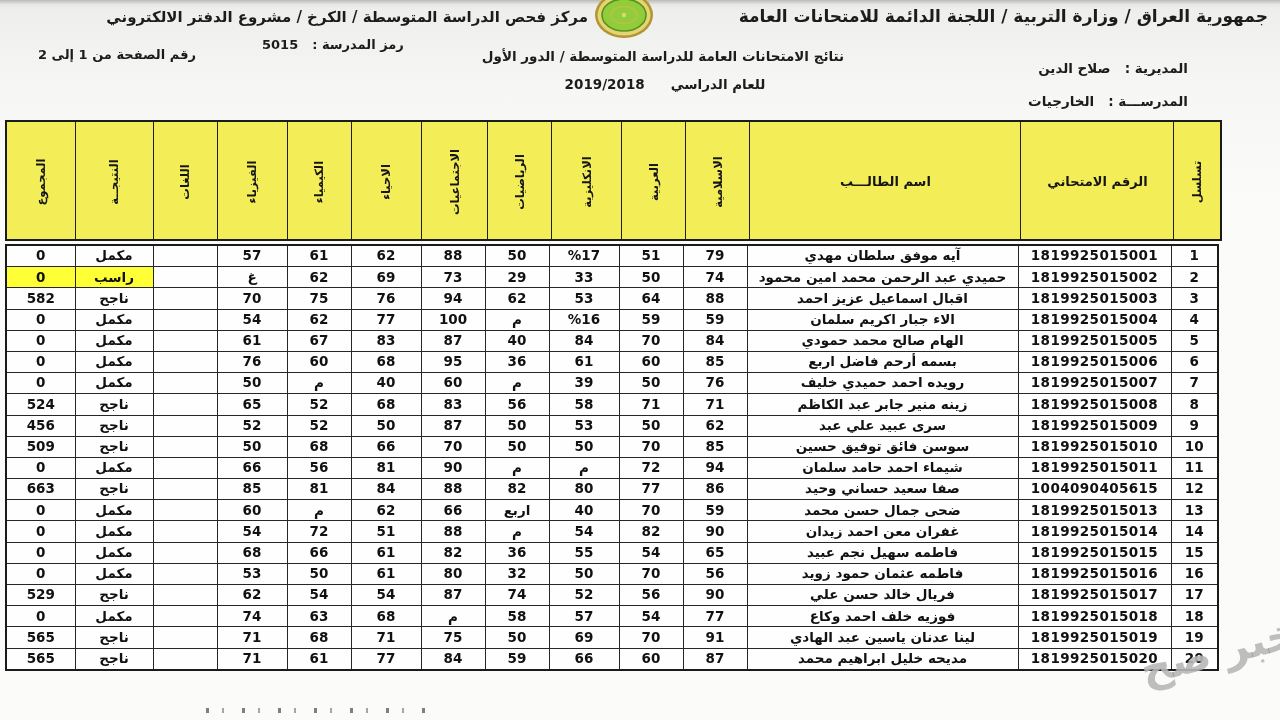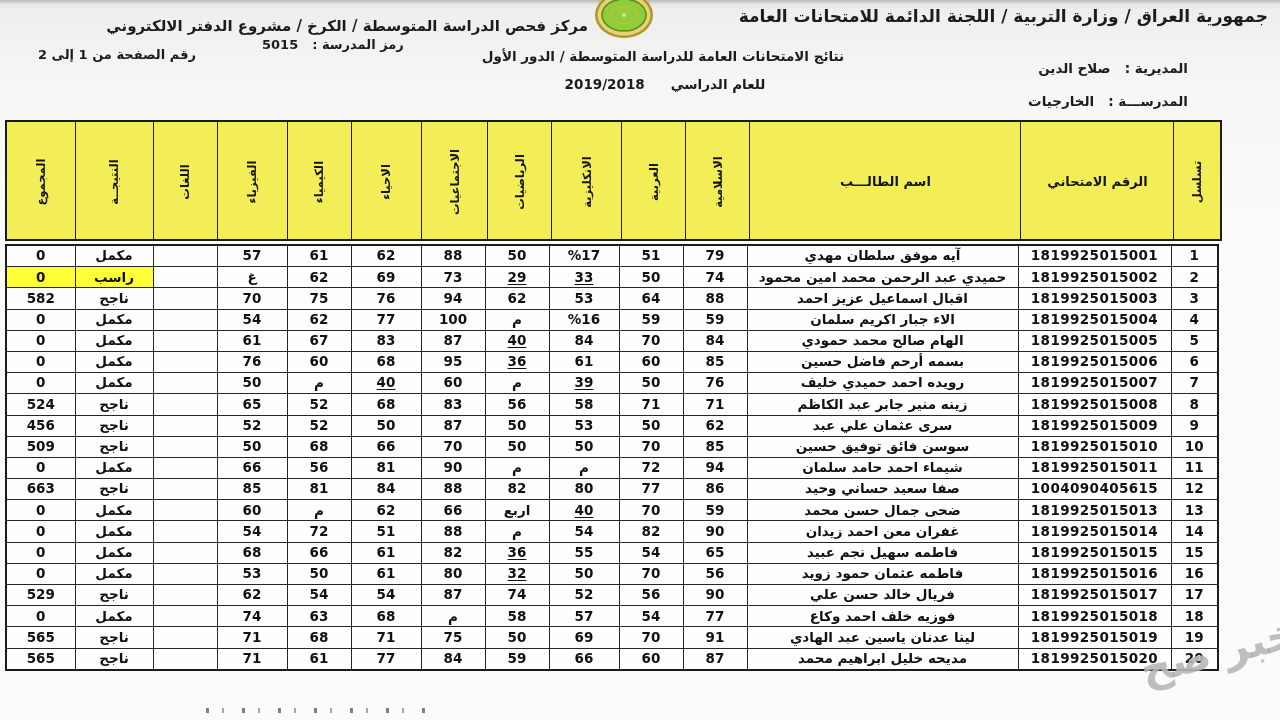--- a/index.html
+++ b/index.html
@@ -3,21 +3,21 @@
 <meta charset="utf-8">
 <style>
   html,body{margin:0;padding:0;}
   body{font-family:"DejaVu Sans", sans-serif; background:#e9e9e7;}
   .page{position:relative;width:1280px;height:720px;overflow:hidden;
         background:linear-gradient(180deg,#ededeb 0%,#f6f6f4 12%,#fbfbf9 30%,#fbfbf9 100%);}
   .top-shade{position:absolute;top:0;left:0;right:0;height:9px;
         background:linear-gradient(rgba(70,70,70,.30),rgba(120,120,120,.05),transparent);pointer-events:none;}
   .txt{position:absolute;color:#1c1c1c;font-weight:bold;white-space:nowrap;}
   .h-ministry{top:6px;right:12px;font-size:17px;direction:rtl;}
-  .h-office{top:17px;left:128px;width:460px;font-size:15px;text-align:center;direction:rtl;}
+  .h-office{top:8px;left:128px;width:460px;font-size:15px;text-align:center;direction:rtl;}
   .h-school-code{top:37px;left:262px;font-size:13px;direction:rtl;}
   .h-page-range{top:47px;left:38px;font-size:13px;direction:rtl;}
   .h-title{top:48px;left:448px;width:430px;font-size:13.5px;text-align:center;direction:rtl;}
   .h-year{top:76px;left:530px;width:270px;font-size:13.5px;text-align:center;direction:rtl;}
   .h-year .gap{display:inline-block;width:26px;}
   .h-directorate{top:60px;right:92px;font-size:13.5px;direction:rtl;}
   .h-school{top:93px;right:92px;font-size:13.5px;direction:rtl;}
   .lblgap{display:inline-block;width:14px;}
   .emblem{position:absolute;left:593px;top:-10px;}
   table{border-collapse:collapse;table-layout:fixed;position:absolute;left:5px;direction:rtl;}
@@ -28,21 +28,21 @@
   .vert{display:inline-block;transform:rotate(-90deg);white-space:nowrap;font-size:11.5px;font-weight:bold;}
   .horiz{font-size:13px;font-weight:bold;}
   #body-table{top:244px;border:2px solid #1b1b1b;background:#fefefe;}
   #body-table td{border:1.2px solid #262626;height:20.2px;padding:0 2px;overflow:hidden;
         text-align:center;font-weight:bold;font-size:13.5px;color:#111;line-height:1;}
   td.c-name{text-align:right;font-size:11.5px;padding-right:4px;}
   td.c-exam_no{font-size:14.5px;letter-spacing:.4px;}
   td.c-seq{font-size:12.5px;}
   td.c-result{font-size:10.5px;color:#222;margin-left:35px;}
   td.c-total{font-size:12.5px;}
-  td .ul{text-decoration:underline;text-underline-offset:2px;}
+  td .ul{text-underline-offset:2px;}
   td.hl{background:#ffff35;color:#cc4700;}
   .watermark{position:absolute;left:1128px;top:628px;width:170px;font-size:42px;font-weight:bold;
         color:rgba(125,125,125,.50);transform:rotate(-14deg);direction:rtl;white-space:nowrap;
         text-shadow:0 0 1px rgba(255,255,255,.8);}
   .bottom-frag{position:absolute;left:188px;top:708px;width:248px;height:5px;opacity:.75;
         background:repeating-linear-gradient(90deg,transparent 0 18px,rgba(45,45,45,.8) 18px 21px,transparent 21px 34px,rgba(45,45,45,.55) 34px 36px);}
 </style>
 </head>
 <body>
 
@@ -211,21 +211,21 @@
           <td class="c-biology" dir="ltr"><span>83</span></td>
           <td class="c-chemistry" dir="ltr"><span>67</span></td>
           <td class="c-physics" dir="ltr"><span>61</span></td>
           <td class="c-languages" dir="ltr"></td>
           <td class="c-result" dir="ltr"><span>مكمل</span></td>
           <td class="c-total" dir="ltr"><span>0</span></td>
         </tr>
         <tr>
           <td class="c-seq" dir="ltr"><span>6</span></td>
           <td class="c-exam_no" dir="ltr"><span>1819925015006</span></td>
-          <td class="c-name"><span>بسمه أرحم فاضل حسين</span></td>
+          <td class="c-name"><span>بسمه أرحم فاضل اربع</span></td>
           <td class="c-islamic" dir="ltr"><span>85</span></td>
           <td class="c-arabic" dir="ltr"><span>60</span></td>
           <td class="c-english" dir="ltr"><span>61</span></td>
           <td class="c-math" dir="ltr"><span class="ul">36</span></td>
           <td class="c-social" dir="ltr"><span>95</span></td>
           <td class="c-biology" dir="ltr"><span>68</span></td>
           <td class="c-chemistry" dir="ltr"><span>60</span></td>
           <td class="c-physics" dir="ltr"><span>76</span></td>
           <td class="c-languages" dir="ltr"></td>
           <td class="c-result" dir="ltr"><span>مكمل</span></td>
@@ -259,21 +259,21 @@
           <td class="c-biology" dir="ltr"><span>68</span></td>
           <td class="c-chemistry" dir="ltr"><span>52</span></td>
           <td class="c-physics" dir="ltr"><span>65</span></td>
           <td class="c-languages" dir="ltr"></td>
           <td class="c-result" dir="ltr"><span>ناجح</span></td>
           <td class="c-total" dir="ltr"><span>524</span></td>
         </tr>
         <tr>
           <td class="c-seq" dir="ltr"><span>9</span></td>
           <td class="c-exam_no" dir="ltr"><span>1819925015009</span></td>
-          <td class="c-name"><span>سرى عثمان علي عبد</span></td>
+          <td class="c-name"><span>سرى عبيد علي عبد</span></td>
           <td class="c-islamic" dir="ltr"><span>62</span></td>
           <td class="c-arabic" dir="ltr"><span>50</span></td>
           <td class="c-english" dir="ltr"><span>53</span></td>
           <td class="c-math" dir="ltr"><span>50</span></td>
           <td class="c-social" dir="ltr"><span>87</span></td>
           <td class="c-biology" dir="ltr"><span>50</span></td>
           <td class="c-chemistry" dir="ltr"><span>52</span></td>
           <td class="c-physics" dir="ltr"><span>52</span></td>
           <td class="c-languages" dir="ltr"></td>
           <td class="c-result" dir="ltr"><span>ناجح</span></td>

